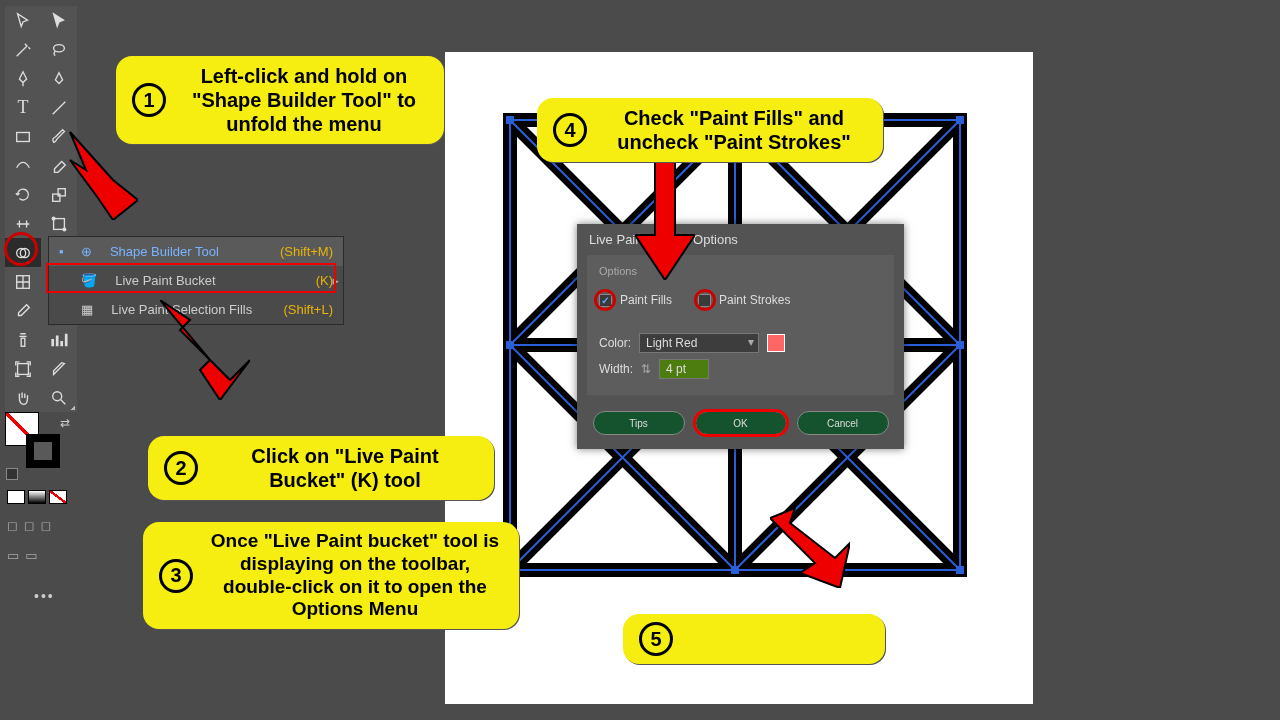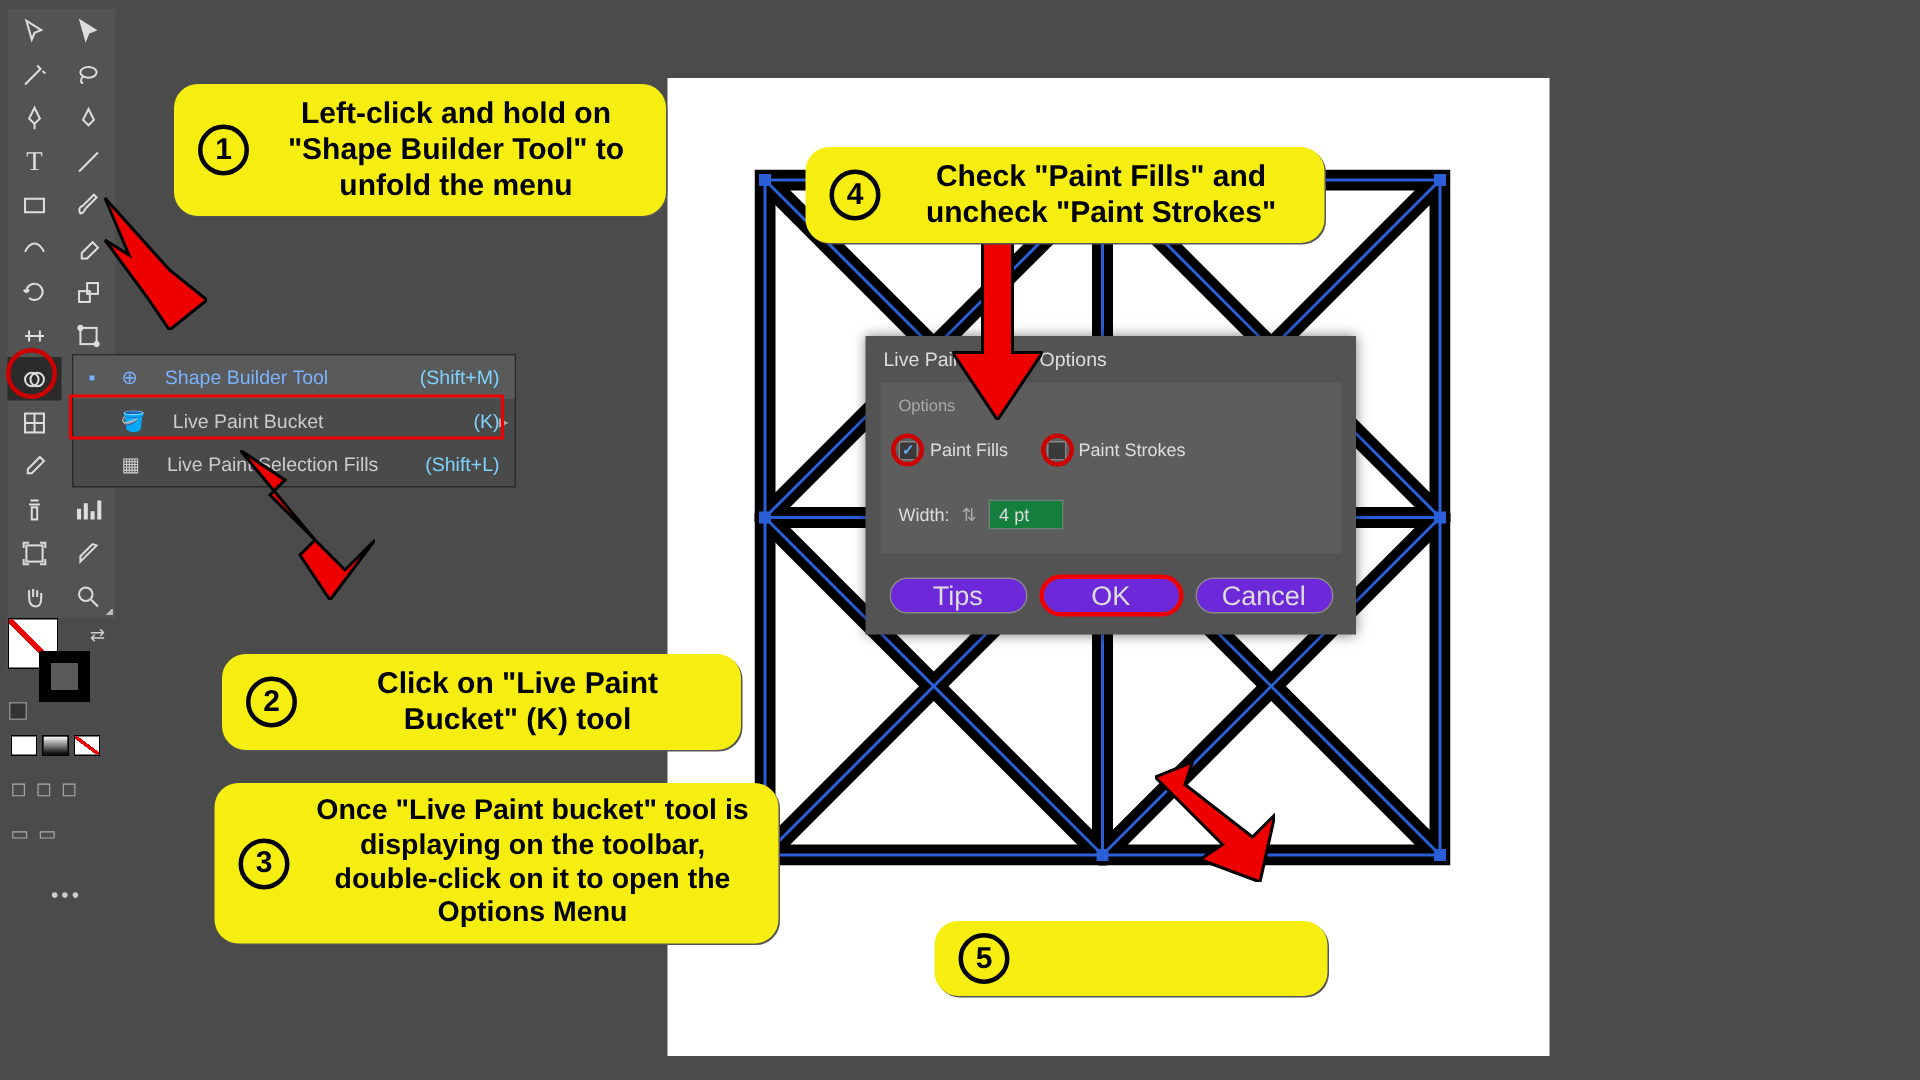--- a/index.html
+++ b/index.html
@@ -7,21 +7,21 @@
   .toolbar{position:absolute;left:5px;top:6px;width:72px;background:#535353;display:flex;flex-wrap:wrap}
   .tbtn{width:36px;height:29px;display:flex;align-items:center;justify-content:center;color:#ddd;font-size:16px;cursor:pointer}
   .tbtn svg{width:18px;height:18px;fill:none;stroke:#ddd;stroke-width:1.5}
   .tbtn.active{background:#2b2b2b}
   .corner{position:absolute;right:2px;bottom:2px;width:0;height:0;border-left:4px solid transparent;border-bottom:4px solid #bbb}
   .ring{position:absolute;left:4px;top:232px;width:34px;height:34px;border:3px solid #c00;border-radius:50%;pointer-events:none}
   .flyout{position:absolute;left:48px;top:236px;width:296px;background:#4a4a4a;border:1px solid #2a2a2a;color:#ccc}
   .fly-item{display:flex;align-items:center;height:29px;padding:0 10px;font-size:13px;position:relative}
   .fly-item.sel{background:#5a5a5a;color:#79b3ff}
   .fly-label{flex:1;margin-left:18px}
-  .fly-short{color:#7dd3fc}
+  .fly-short{color:#eab308}
   .fly-icon{width:14px;display:inline-block}
   .fly-caret{position:absolute;right:4px;color:#aaa}
   .redbox{position:absolute;left:46px;top:263px;width:290px;height:30px;border:2px solid #e00;pointer-events:none}
   .bigfill{position:absolute;left:5px;top:412px;width:34px;height:34px;background:#fff;border:1px solid #000}
   .bigfill::after{content:"";position:absolute;left:0;bottom:0;right:0;top:0;background:linear-gradient(to top right,transparent 46%,#e00 46%,#e00 54%,transparent 54%)}
   .bigstroke{position:absolute;left:26px;top:434px;width:34px;height:34px;background:#595959;border:8px solid #000}
   .smallrow{position:absolute;left:7px;top:490px;display:flex;gap:3px}
   .sw{width:18px;height:14px;border:1px solid #000}
   .callout{position:absolute;background:#f6ee11;border-radius:16px;padding:8px 16px;display:flex;align-items:center;gap:14px;box-shadow:1px 1px 0 #555}
   .num{width:34px;height:34px;border:3px solid #000;border-radius:50%;display:flex;align-items:center;justify-content:center;font-weight:700;font-size:20px;flex-shrink:0}
@@ -33,23 +33,23 @@
   .dlg-title{padding:8px 12px;font-size:13px}
   .dlg-body{background:#5d5d5d;margin:0 10px 10px 10px;padding:10px 12px}
   .dlg-sec{color:#aaa;font-size:11px;margin-bottom:16px}
   .row{display:flex;align-items:center;gap:8px;margin:6px 0;font-size:12px}
   .chk{width:13px;height:13px;background:#3a3a3a;border:1px solid #888;display:inline-flex;align-items:center;justify-content:center;color:#6af;font-size:10px;font-weight:700}
   .chk.on::before{content:"✓"}
   .ring-s{width:22px;height:22px;border:3px solid #c00;border-radius:50%;position:absolute;pointer-events:none}
   .combo{background:#3d3d3d;border:1px solid #777;padding:2px 18px 2px 6px;width:120px;position:relative}
   .combo::after{content:"▾";position:absolute;right:4px;color:#aaa;top:1px}
   .colorbox{width:18px;height:18px;background:#f66;border:1px solid #fff}
-  .spin{background:#15803d;border:1px solid #777;padding:2px 6px;width:50px}
+  .spin{background:#4d7c0f;border:1px solid #777;padding:2px 6px;width:50px}
   .btnrow{display:flex;gap:10px;justify-content:center;padding:6px 10px 14px}
-  .dbtn{flex:1;max-width:92px;height:24px;border:1px solid #888;border-radius:14px;background:#6d28d9;color:#ddd;font-size:18px;display:flex;align-items:center;justify-content:center;cursor:pointer}
+  .dbtn{flex:1;max-width:92px;height:24px;border:1px solid #888;border-radius:14px;background:#14532d;color:#ddd;font-size:10px;display:flex;align-items:center;justify-content:center;cursor:pointer}
   .dbtn.ok{outline:3px solid #e00;outline-offset:-1px}
 </style>
 </head>
 <body>
 
 <div class="toolbar">
   <div class="tbtn">
       <svg viewBox="0 0 20 20">
         <path d="M4 2l4 14 2-5 5-2z"></path>
       </svg>
@@ -297,20 +297,25 @@
       <span class="chk on"></span>
       <span>Paint Fills</span>
       <span style="width:10px"></span>
       <span class="chk"></span>
       <span>Paint Strokes</span>
       <span class="ring-s" style="left:-5px;top:-4px"></span>
       <span class="ring-s" style="left:95px;top:-4px"></span>
     </div>
     <div style="height:14px"></div>
     <div class="row">
+      <span>Color:</span>
+      <span class="combo"><span>Light Red</span></span>
+      <span class="colorbox"></span>
+    </div>
+    <div class="row">
       <span>Width:</span>
       <span style="color:#aaa">⇅</span>
       <span class="spin"><span>4 pt</span></span>
     </div>
   </div>
   <div class="btnrow">
     <div class="dbtn">
         <span>Tips</span>
       </div>
     <div class="dbtn ok">

